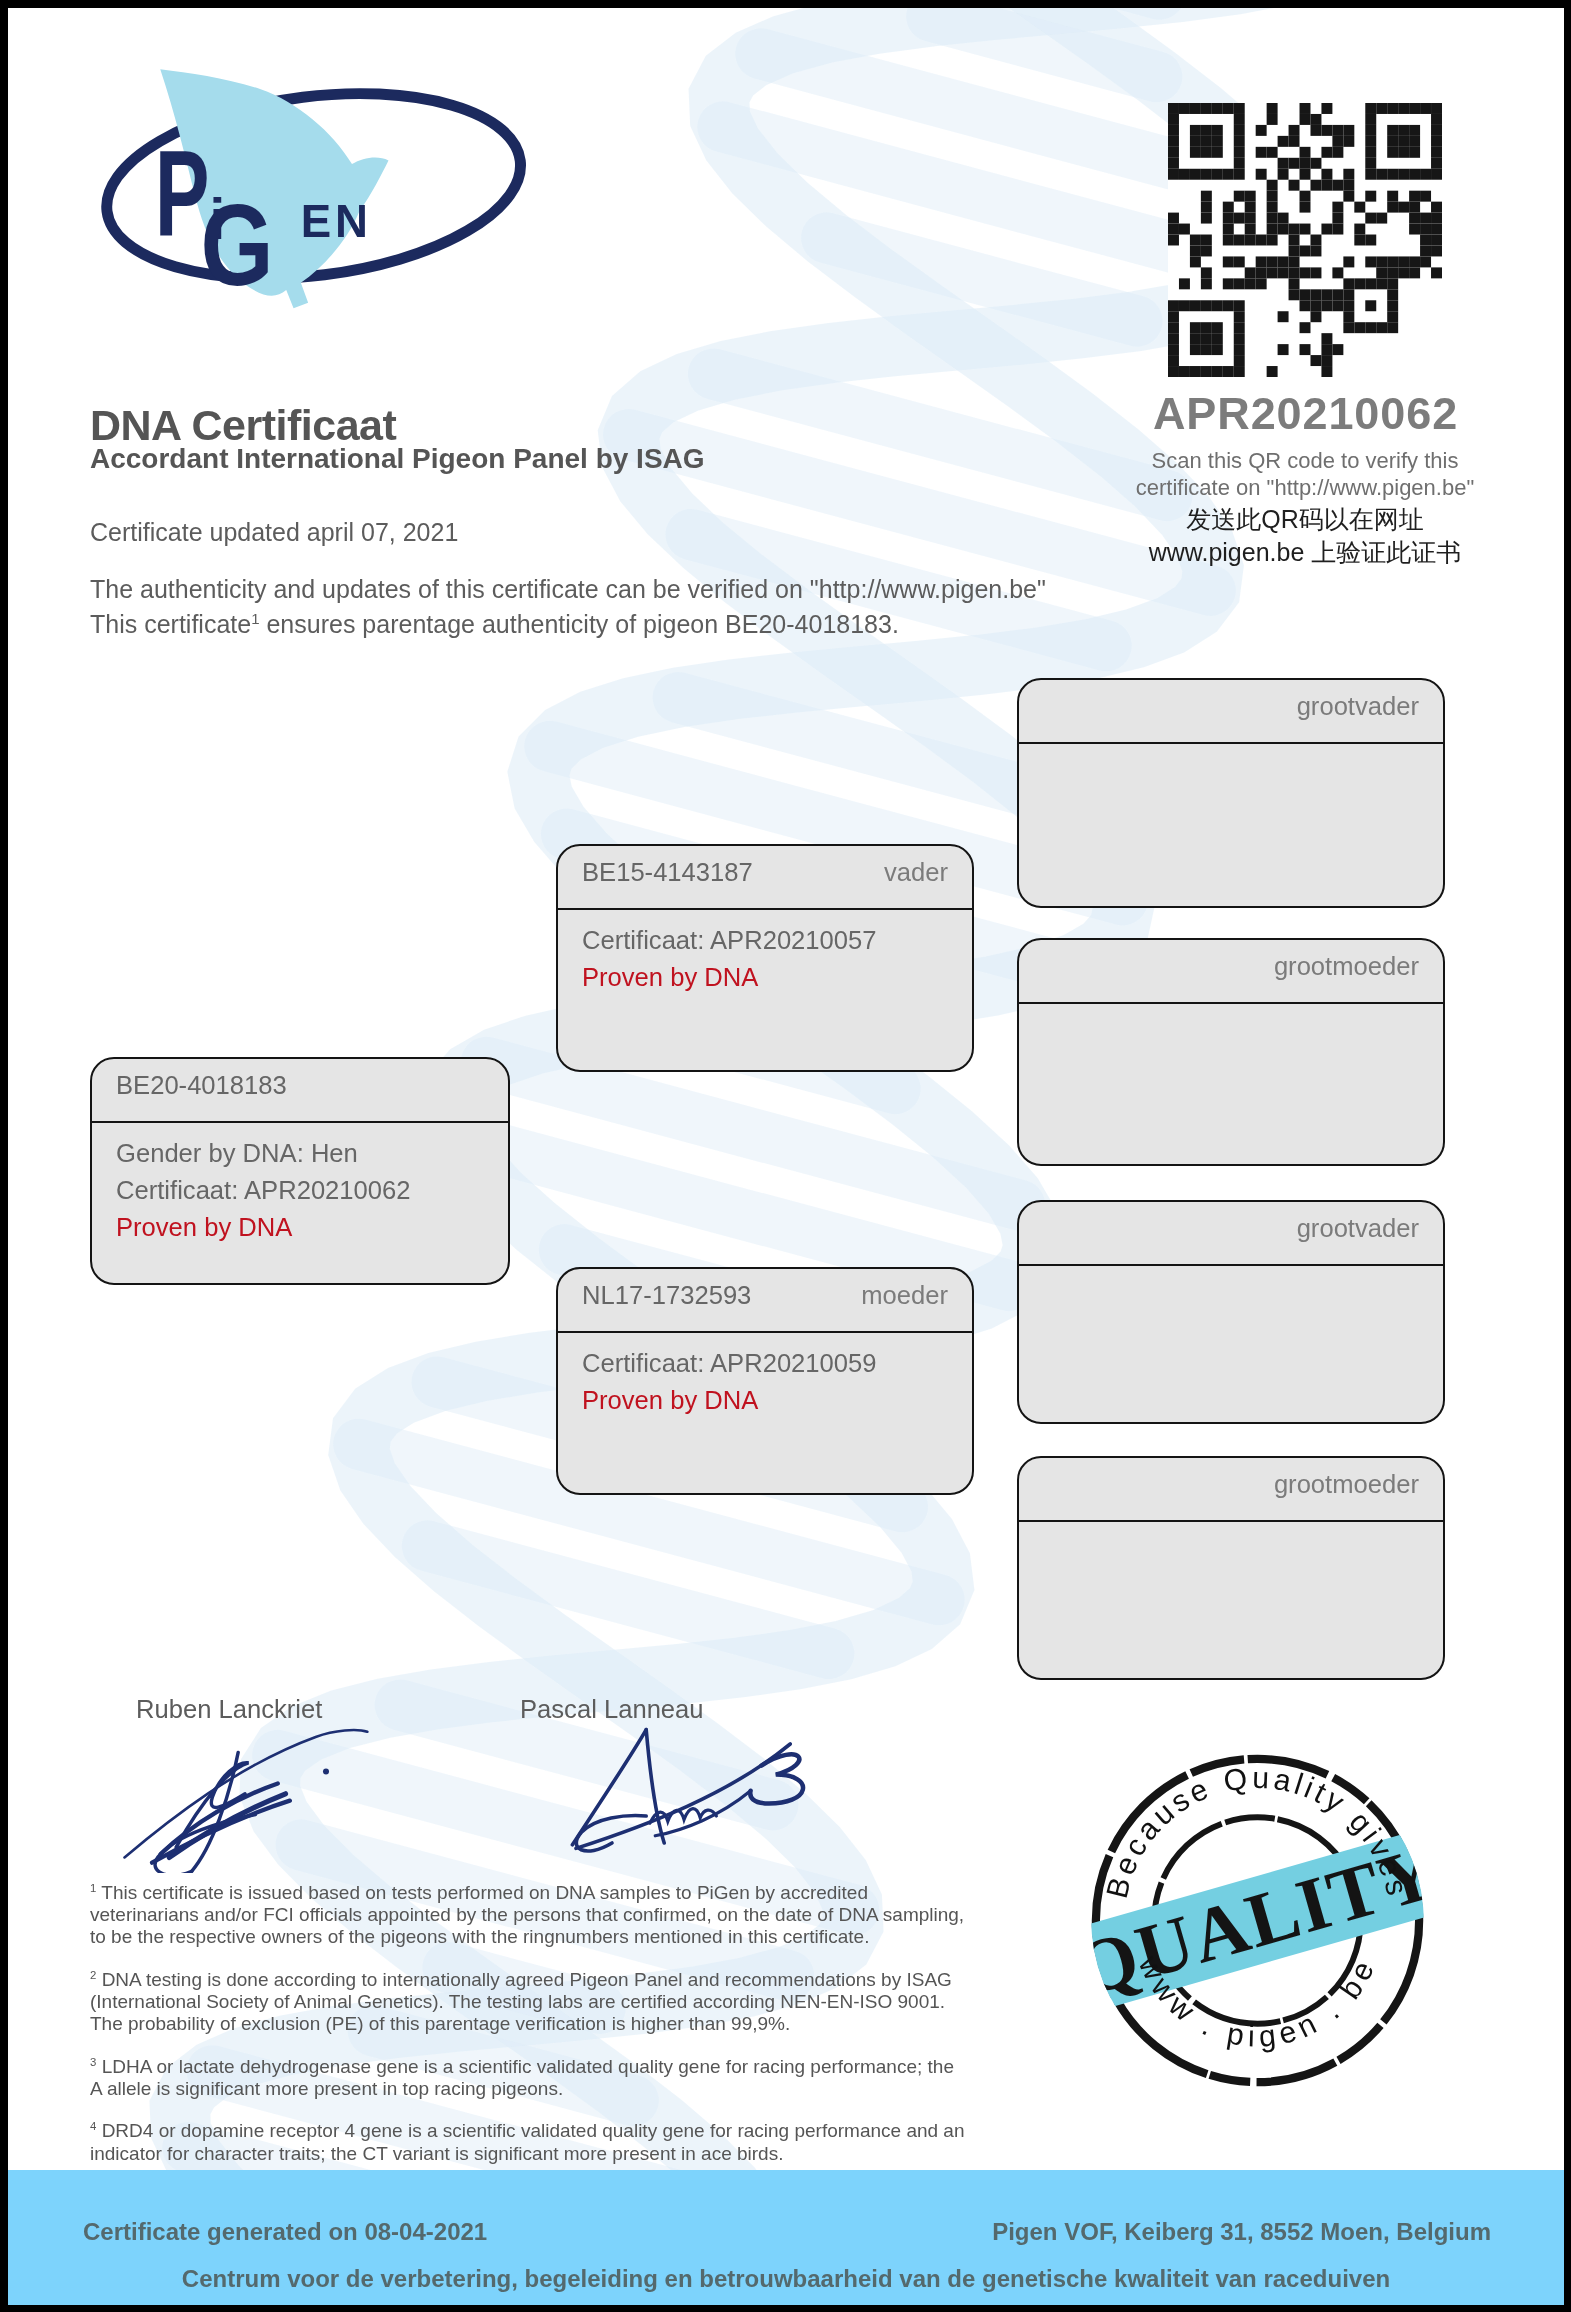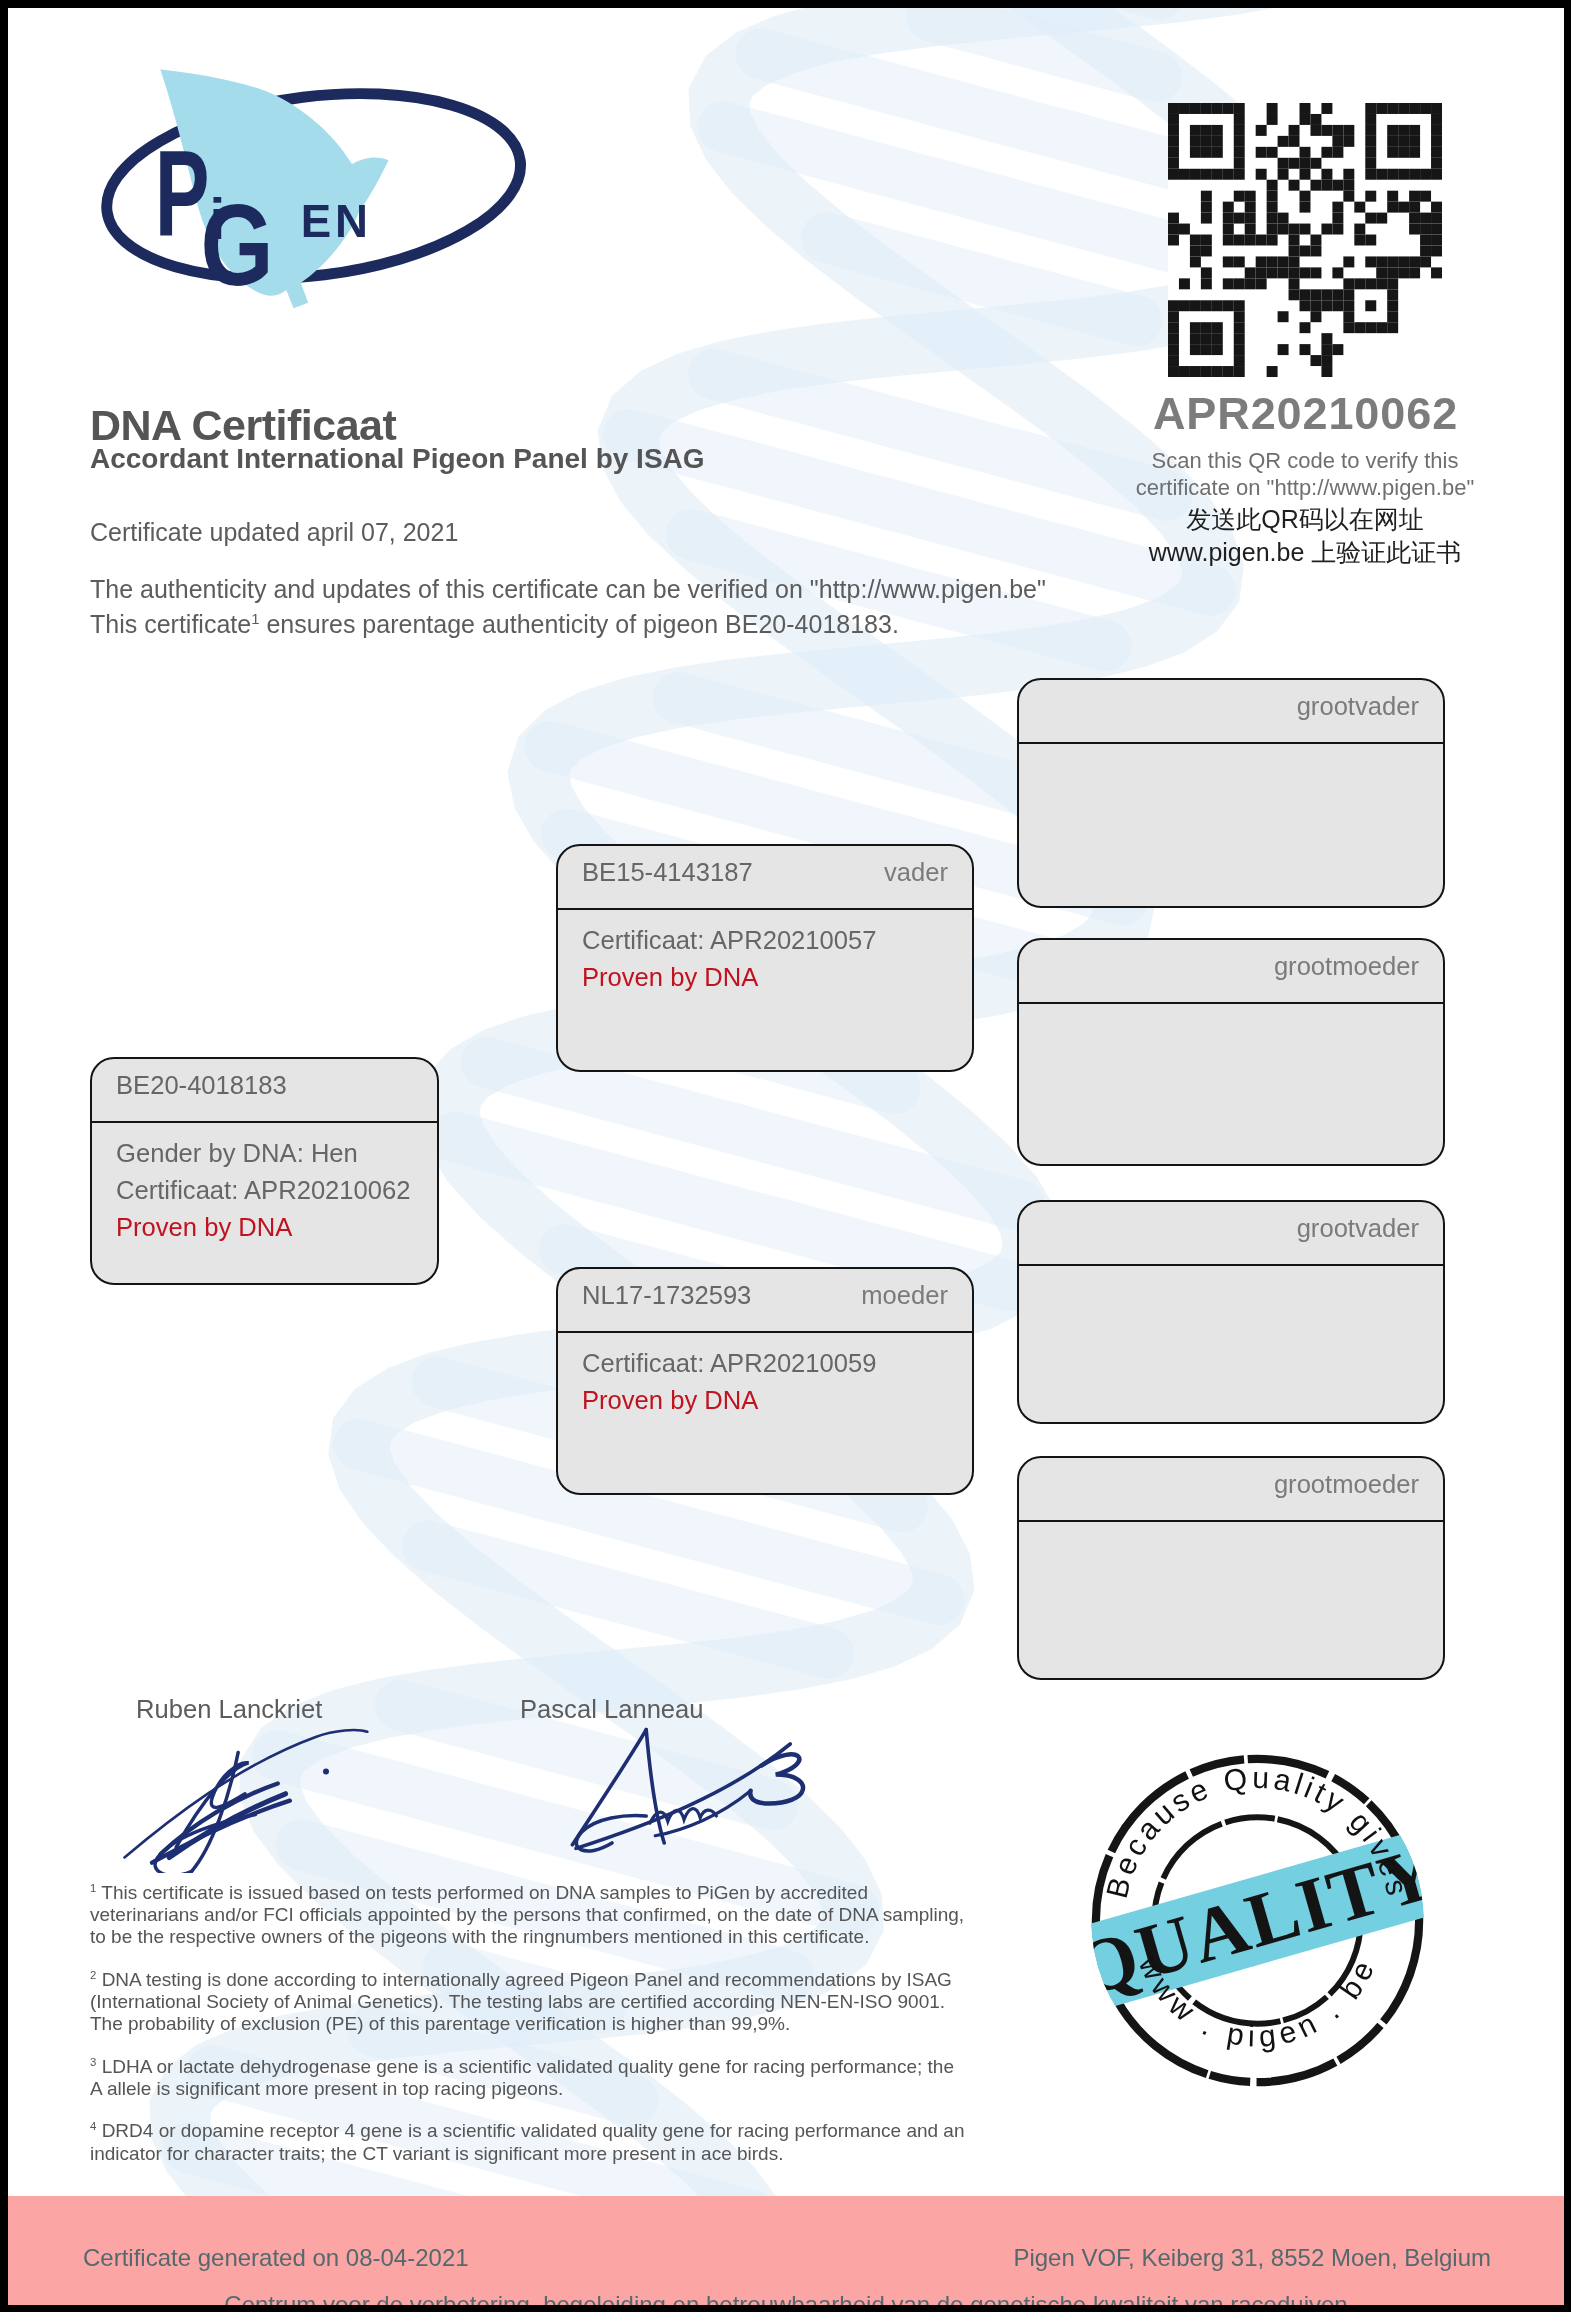--- a/index.html
+++ b/index.html
@@ -31,21 +31,21 @@
   .role{font-size:25.6px;color:#7b7b7b;}
   .pbox-body{padding:12px 24px 0 24px;font-size:25.6px;line-height:37px;}
   .gray{color:#666;}
   .red{color:#c0121f;}
   
   .sig-name{font-size:25.6px;color:#5c5c5c;z-index:2;}
   
   .fnotes{position:absolute;left:82px;top:1869px;width:877px;z-index:2;}
   .fn{margin:0 0 15.5px 0;font-size:19px;line-height:22px;color:#555;}
   
-  .footer{position:absolute;left:0;right:0;bottom:0;height:109px;background:#fca5a5;z-index:3;}
+  .footer{position:absolute;left:0;right:0;bottom:0;height:135px;background:#7dd3fc;z-index:3;font-weight:bold;}
   .f-text{font-size:24px;color:#54696d;}
   svg text{font-family:"Liberation Sans",sans-serif;}
 </style>
 </head>
 <body>
 
 <div class="page">
 
   <div id="helix-wrap">
     <svg id="helix" width="941" height="2632" viewBox="0 0 1030 2880">
@@ -385,21 +385,21 @@
   <div class="abs layer qr-num" style="left:1133px;top:380px;width:329px;">APR20210062</div>
   <div class="abs layer qr-cap" style="left:1119px;top:439px;width:356px;">
     <div>Scan this QR code to verify this</div>
     <div>certificate on "http://www.pigen.be"</div>
   </div>
   <div class="abs layer qr-cn" style="left:1096px;top:495px;width:402px;">
     <div>发送此QR码以在网址</div>
     <div><b>www.pigen.be</b><span> 上验证此证书</span></div>
   </div>
 
-  <div class="pbox" style="left:82px;top:1049px;width:349px;height:228px;">
+  <div class="pbox" style="left:82px;top:1049px;width:420px;height:228px;">
     <div class="pbox-head">
       <span class="ring">BE20-4018183</span>
       <span class="role"></span>
     </div>
     <div class="pbox-body">
       <div class="gray">Gender by DNA: Hen</div>
       <div class="gray">Certificaat: APR20210062</div>
       <div class="red">Proven by DNA</div>
     </div>
   </div>

